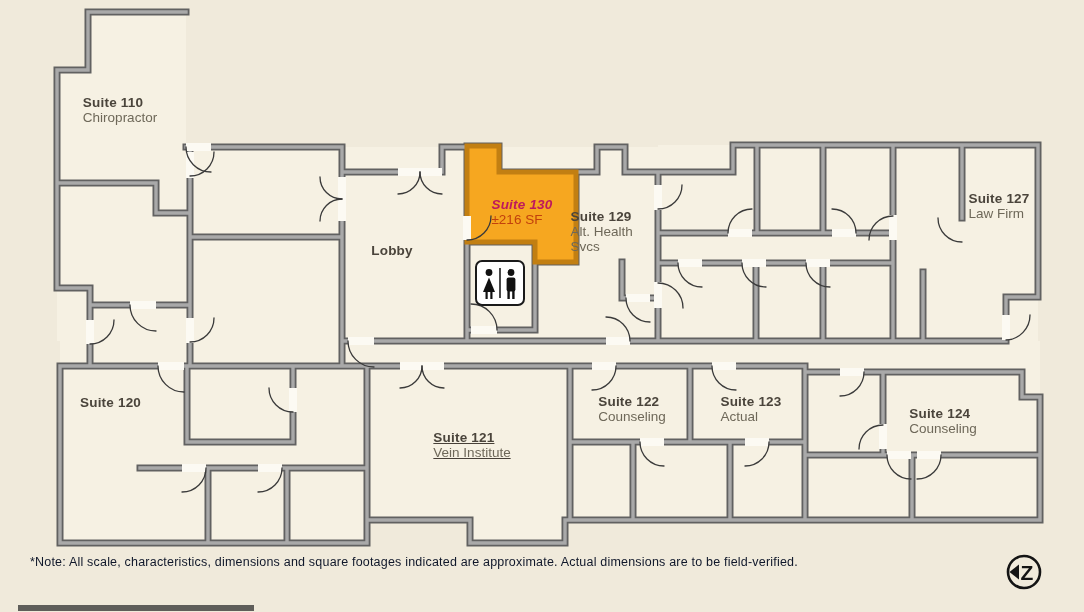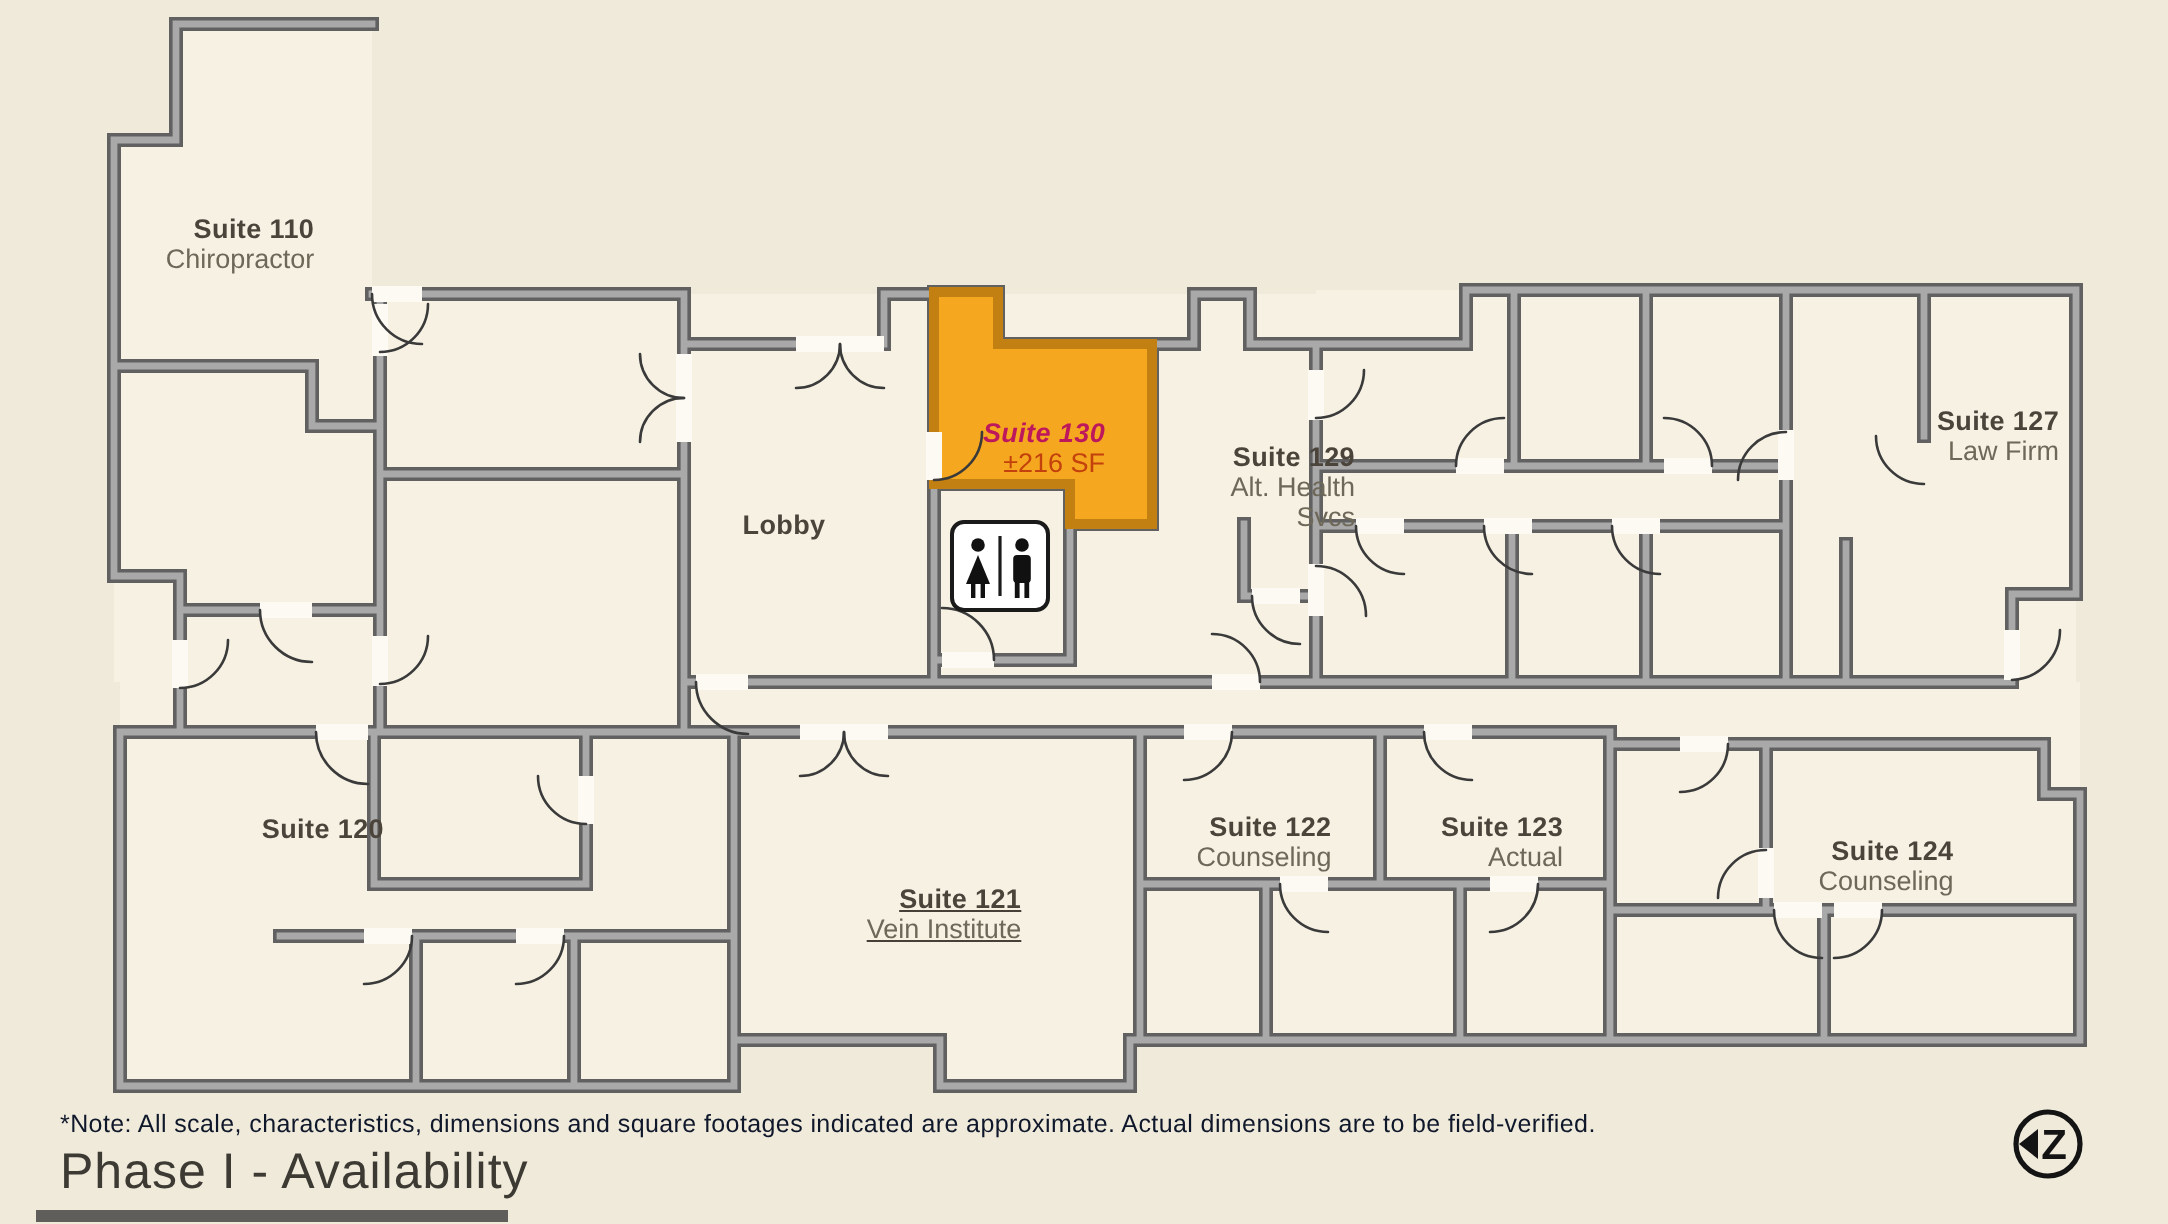--- a/index.html
+++ b/index.html
@@ -7,22 +7,22 @@
     position:relative;width:1084px;height:612px;overflow:hidden;
     background:#f0eadb;
     font-family:"Liberation Sans", sans-serif;
   }
   #plan-svg{position:absolute;left:0;top:0;}
   .wdark{fill:none;stroke:#616161;stroke-width:7;stroke-linecap:square;}
   .wlight{fill:none;stroke:#a9a9a9;stroke-width:3.4;stroke-linecap:square;}
   .gap{fill:none;stroke:#fcfaf3;stroke-width:8;stroke-linecap:butt;}
   .arc{fill:none;stroke:#3a3a3a;stroke-width:1.3;stroke-linecap:round;}
   .room-label{
-    position:absolute;transform:translateX(-50%);text-align:right;
-    color:#474038;white-space:nowrap;pointer-events:none;margin-top:12px;
+    position:absolute;transform:translateX(-50%);text-align:left;
+    color:#474038;white-space:nowrap;pointer-events:none;
   }
   .room-label .r-name{display:block;font-weight:bold;font-size:13.5px;line-height:15px;letter-spacing:.2px;color:#4a443b;}
   .room-label .r-sub{display:block;font-size:13.5px;line-height:15px;color:#6e6859;}
   .room-label.wrap{white-space:normal;}
   .room-label.on-orange .r-name{color:#be185d;font-style:italic;}
   .room-label.on-orange .r-sub{color:#c2410c;text-decoration:none;}
   #note{
     position:absolute;left:30px;top:555px;font-size:12.5px;color:#0f172a;
     letter-spacing:.2px;
   }
@@ -191,21 +191,21 @@
 
   <div class="room-label" style="left:392px;top:243px;">
     <span class="r-name">Lobby</span>
   </div>
 
   <div class="room-label on-orange" style="left:522px;top:197px;">
     <span class="r-name">Suite 130</span>
     <span class="r-sub">±216 SF</span>
   </div>
 
-  <div class="room-label wrap" style="left:636px;top:209px;width:83px;">
+  <div class="room-label wrap" style="left:612px;top:209px;width:83px;">
     <span class="r-name">Suite 129</span>
     <span class="r-sub">Alt. Health Svcs</span>
   </div>
 
   <div class="room-label" style="left:999px;top:191px;">
     <span class="r-name">Suite 127</span>
     <span class="r-sub">Law Firm</span>
   </div>
 
   <div class="room-label wrap" style="left:136px;top:395px;width:112px;">
@@ -226,21 +226,20 @@
     <span class="r-name">Suite 123</span>
     <span class="r-sub">Actual</span>
   </div>
 
   <div class="room-label" style="left:943px;top:406px;">
     <span class="r-name">Suite 124</span>
     <span class="r-sub">Counseling</span>
   </div>
 
   <div id="note">*Note: All scale, characteristics, dimensions and square footages indicated are approximate. Actual dimensions are to be field-verified.</div>
-  <div id="page-title">Phase I - Availability</div>
   <div id="title-underline"></div>
 
   <svg id="logo" width="40" height="40" viewBox="0 0 40 40">
     <circle cx="20" cy="20" r="16" fill="none" stroke="#141414" stroke-width="2.6"></circle>
     <polygon points="5.5,20 15,12.5 15,27.5" fill="#141414"></polygon>
     <text x="23" y="27.5" font-family="Liberation Sans, sans-serif" font-size="21" font-weight="900" fill="#141414" text-anchor="middle">Z</text>
   </svg>
 
 </div>
 

